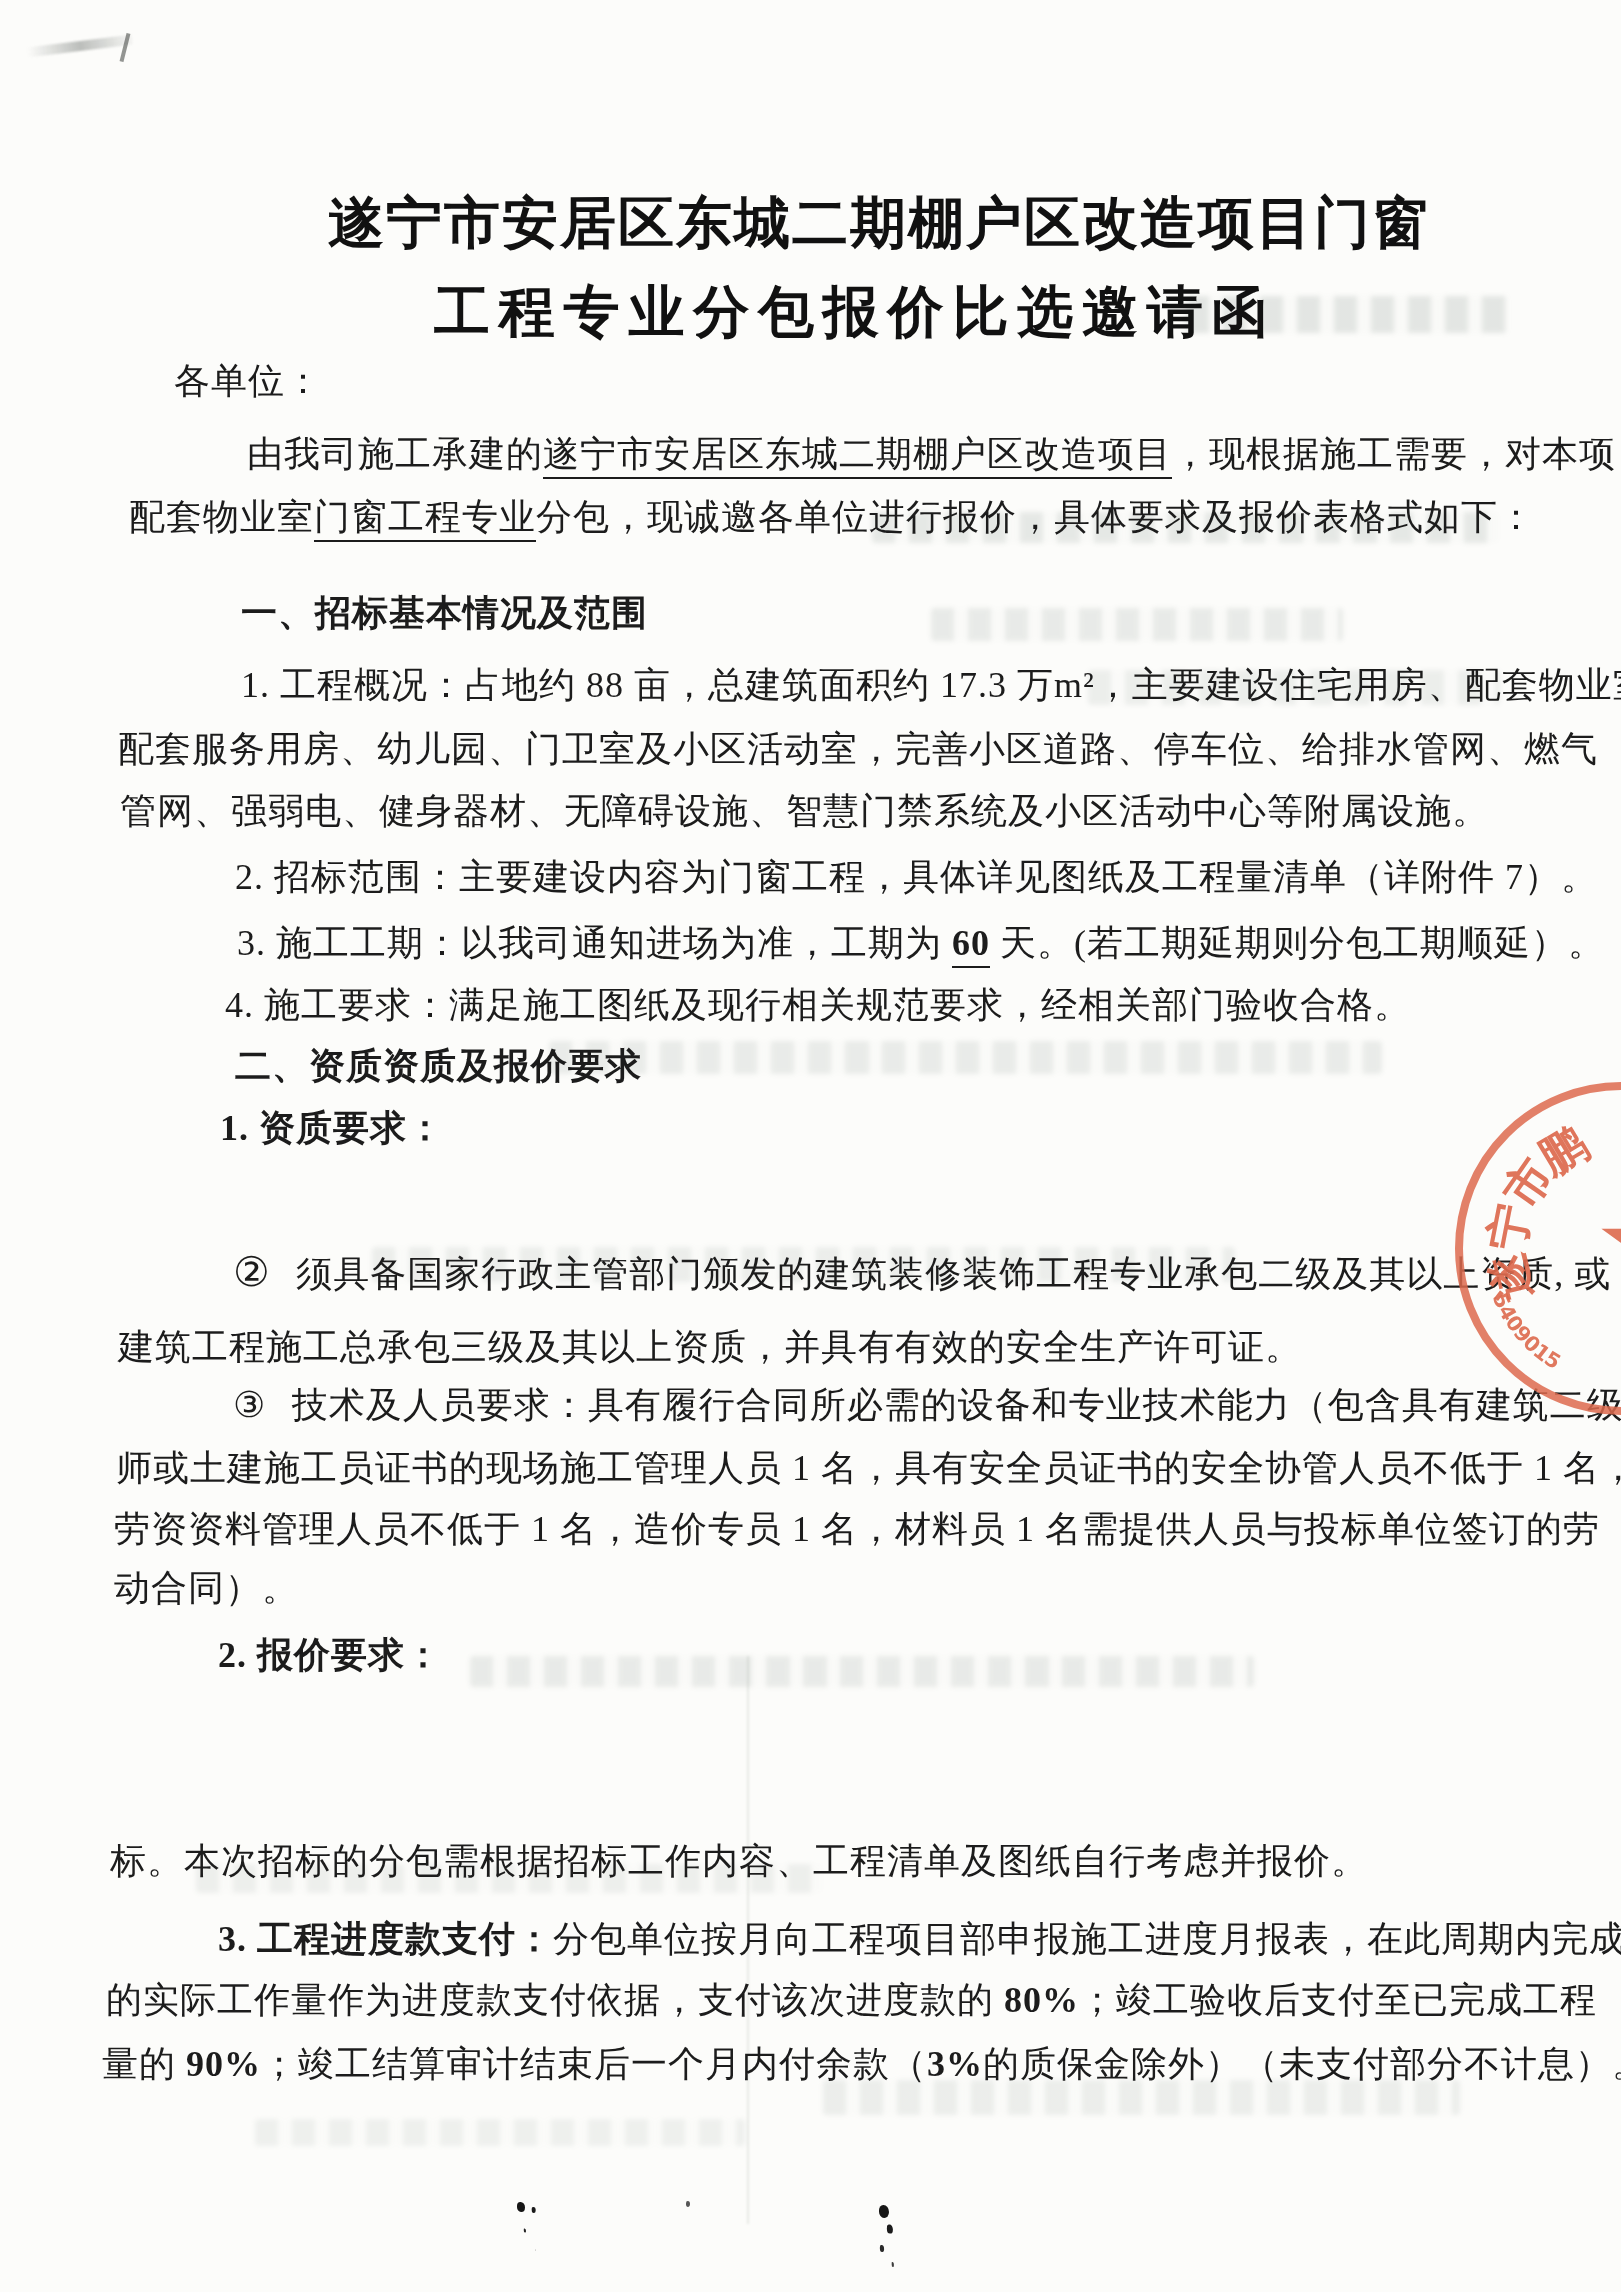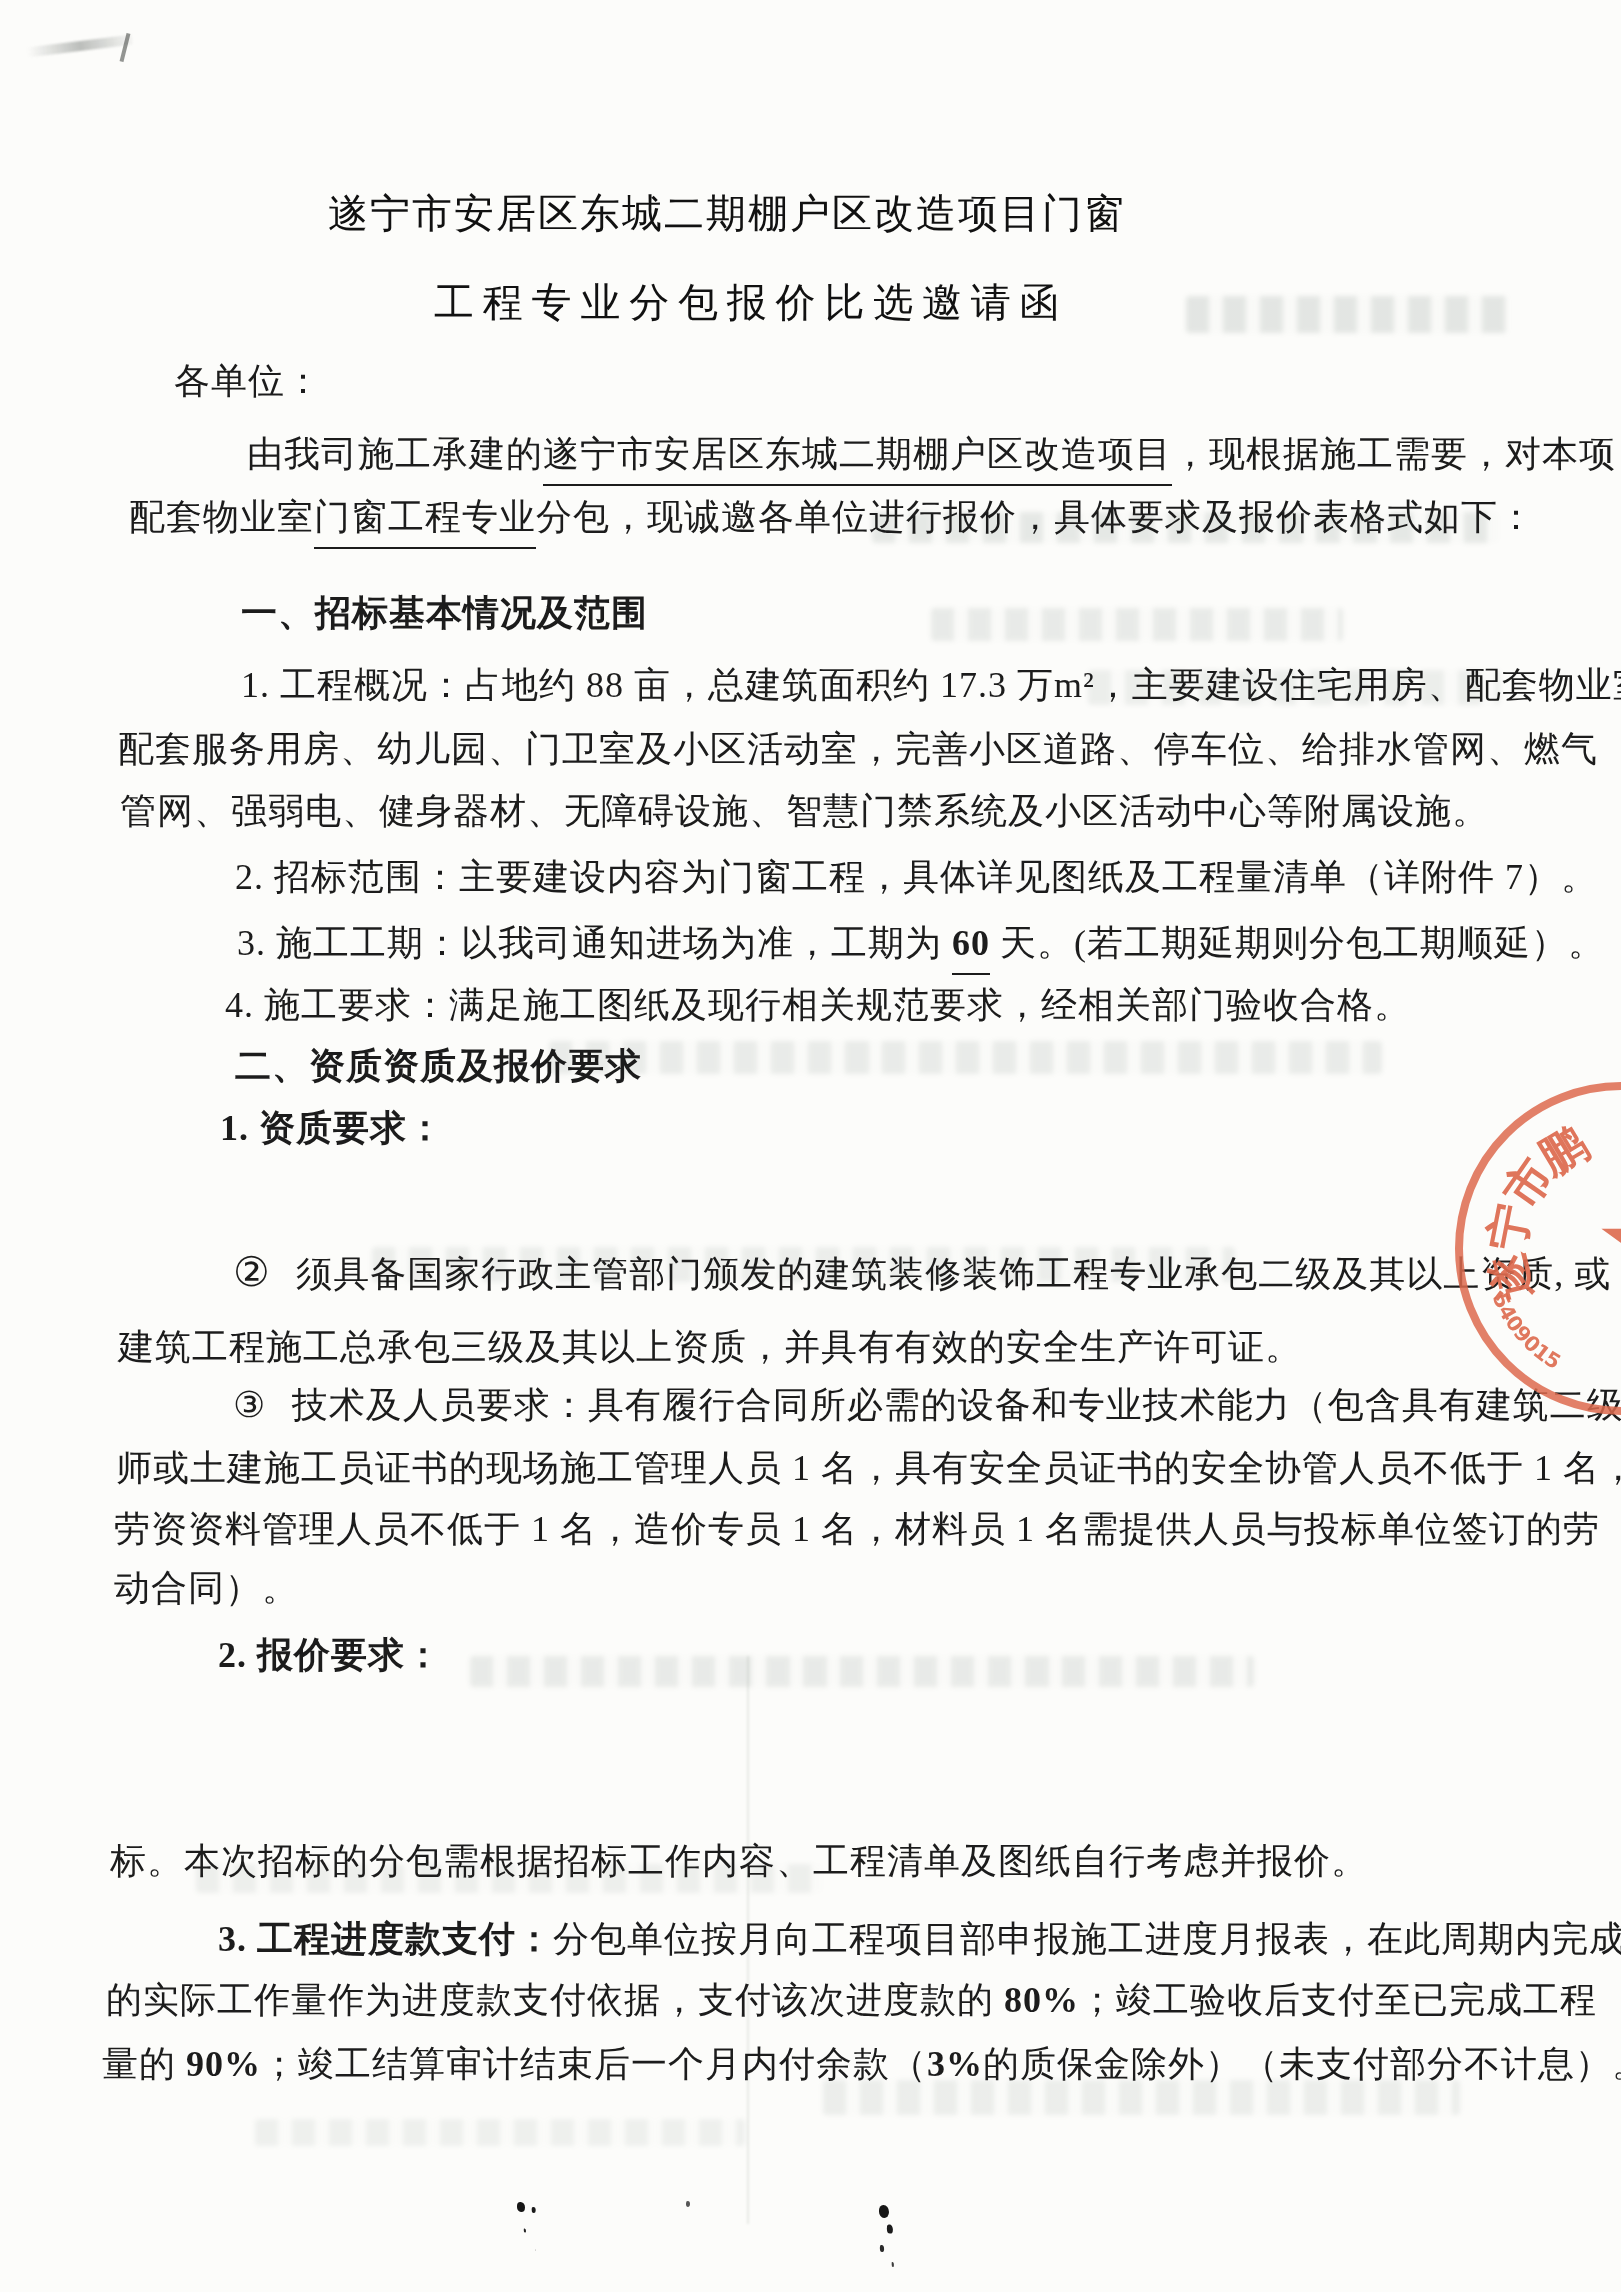--- a/index.html
+++ b/index.html
@@ -3,23 +3,23 @@
 <meta charset="utf-8">
 <style>
   html,body{margin:0;padding:0;background:#d8d8d4;}
   .page{
     position:relative; width:1621px; height:2293px; margin:0 auto;
     background:#fcfcfa; overflow:hidden;
     font-family:"Liberation Serif","DejaVu Serif",serif;
     color:#1c1c1c;
   }
   .line{position:absolute; white-space:nowrap; font-size:36px; letter-spacing:1px; line-height:1.25;}
-  .title{font-family:"DejaVu Sans","Liberation Sans",sans-serif; font-weight:normal; font-size:40px; color:#111;}
+  .title{font-family:"DejaVu Sans","Liberation Sans",sans-serif; font-weight:bold; font-size:56px; color:#111;}
   .b{font-weight:bold;}
-  .u{border-bottom:2.9px solid #1c1c1c; padding-bottom:10px;}
+  .u{border-bottom:2.9px solid #1c1c1c; padding-bottom:3px;}
   .heading{font-weight:bold;}
   .circnum{font-family:"DejaVu Sans",sans-serif; margin-right:25.5px;}
   .circnum.big{font-size:41px;}
   
   .bleed{
     position:absolute; filter:blur(2.9px); border-radius:3.9px;
     background:repeating-linear-gradient(90deg, rgba(124,138,131,.38) 0 23.5px, rgba(124,138,131,.04) 23.5px 37px);
   }
   
   .speck{position:absolute; background:#161616; border-radius:45% 60% 50% 55%;}

